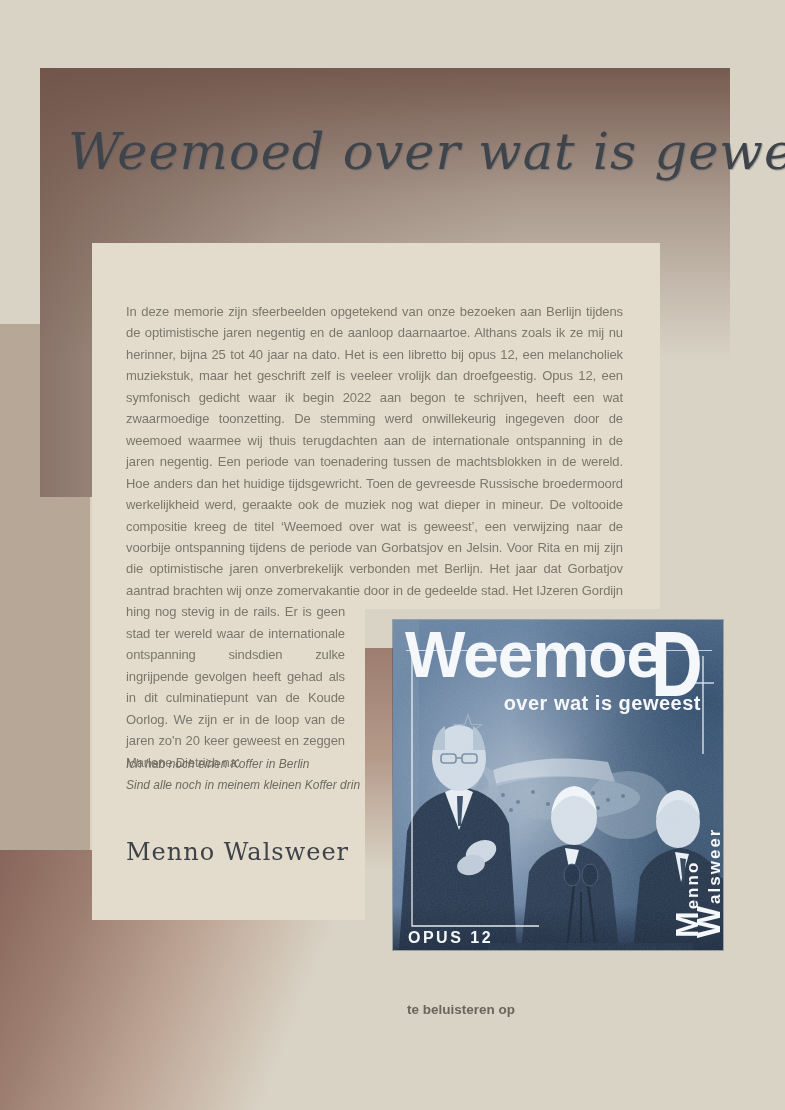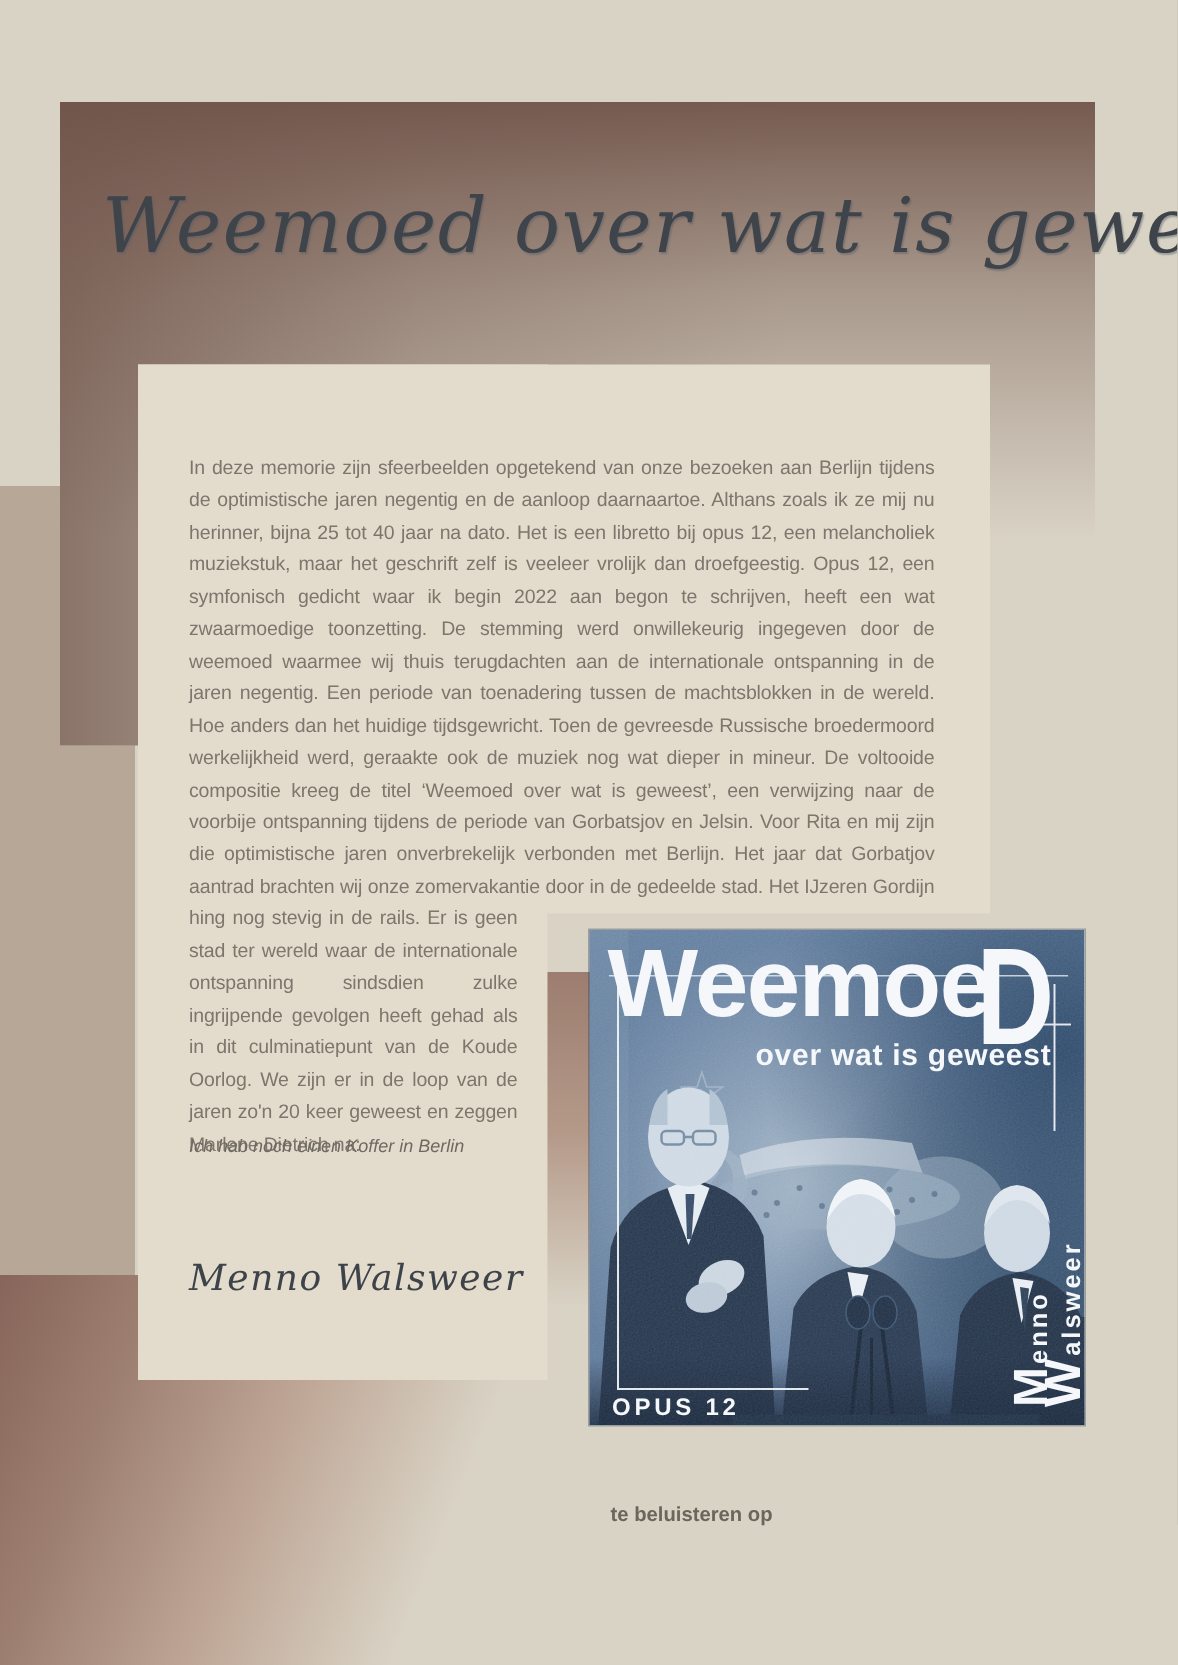--- a/index.html
+++ b/index.html
@@ -46,21 +46,21 @@
   .article p{margin:0;}
   .album-spacer{float:right;width:278px;height:310px;}
 
   .quote{
     left:126px;top:754px;
     font-style:italic;font-size:12px;line-height:21.3px;
     color:#6f6a61;white-space:nowrap;
   }
   .signature{
     left:126px;top:838px;
-    font-family:"DejaVu Serif",serif;font-style:italic;
+    font-family:"DejaVu Serif",serif;
     font-size:24px;color:#3e434a;letter-spacing:1px;
   }
 
   .album{left:393px;top:620px;width:330px;height:330px;box-shadow:0 0 0 1px rgba(40,60,85,.35);text-decoration:underline;}
   .album svg{display:block;width:100%;height:100%;}
 
   .caption{
     left:407px;top:957px;width:360px;
     font-size:13.5px;font-weight:bold;color:#6b665c;line-height:25.5px;margin-top:40px;
   }
@@ -80,20 +80,21 @@
 
   <div class="abs page-title">Weemoed over wat is geweest</div>
 
   <div class="abs article">
     <p><span>In deze memorie zijn sfeerbeelden opgetekend van onze bezoeken aan Berlijn tijdens de optimistische jaren negentig en de aanloop daarnaartoe. Althans zoals ik ze mij nu herinner, bijna 25 tot 40 jaar na dato. Het is een libretto bij opus 12, een melancholiek muziekstuk, maar het geschrift zelf is veeleer vrolijk dan droefgeestig. Opus 12, een symfonisch gedicht waar ik begin 2022 aan begon te schrijven, heeft een wat zwaarmoedige toonzetting. De stemming werd onwillekeurig ingegeven door de weemoed waarmee wij thuis terugdachten aan de internationale ontspanning in de jaren negentig. Een periode van toenadering tussen de machtsblokken in de wereld. Hoe anders dan het huidige tijdsgewricht. Toen de gevreesde Russische broedermoord werkelijkheid werd, geraakte ook de muziek nog wat dieper in mineur. De voltooide compositie kreeg de titel ‘Weemoed over wat is geweest’, een verwijzing naar de voorbije ontspanning tijdens de periode van Gorbatsjov en Jelsin. Voor Rita en mij zijn die optimistische jaren onverbrekelijk verbonden met Berlijn. Het jaar dat Gorbatjov aantrad brachten wij onze zomervakantie door in de gedeelde stad. Het IJzeren Gordijn hing nog stevig in de rails.  Er</span>
       <span class="album-spacer"></span><span>is geen stad ter wereld waar de internationale ontspanning sindsdien zulke ingrijpende gevolgen heeft gehad als in dit culminatiepunt van de Koude Oorlog. We zijn er in de loop van de jaren zo'n 20 keer geweest en zeggen Marlene Dietrich na:</span></p>
   </div>
 
   <div class="abs quote">
     <div>Ich hab noch einen Koffer in Berlin</div>
+    <div>Sind alle noch in meinem kleinen Koffer drin</div>
   </div>
 
   <div class="abs signature">Menno Walsweer</div>
 
   <div class="abs album">
     <svg viewBox="0 0 330 330" xmlns="http://www.w3.org/2000/svg">
       <defs>
         <linearGradient id="bgG" x1="0" y1="0" x2="0" y2="1">
           <stop offset="0" stop-color="#5d7a9c"></stop>
             <stop offset="1" stop-color="#46648c"></stop>

